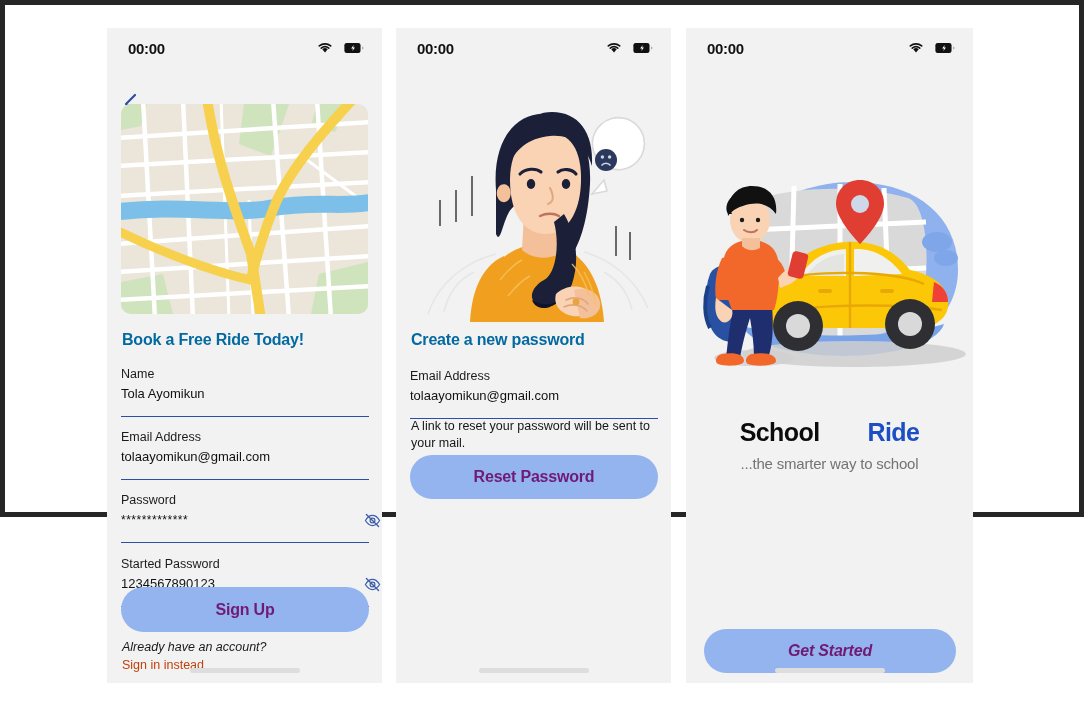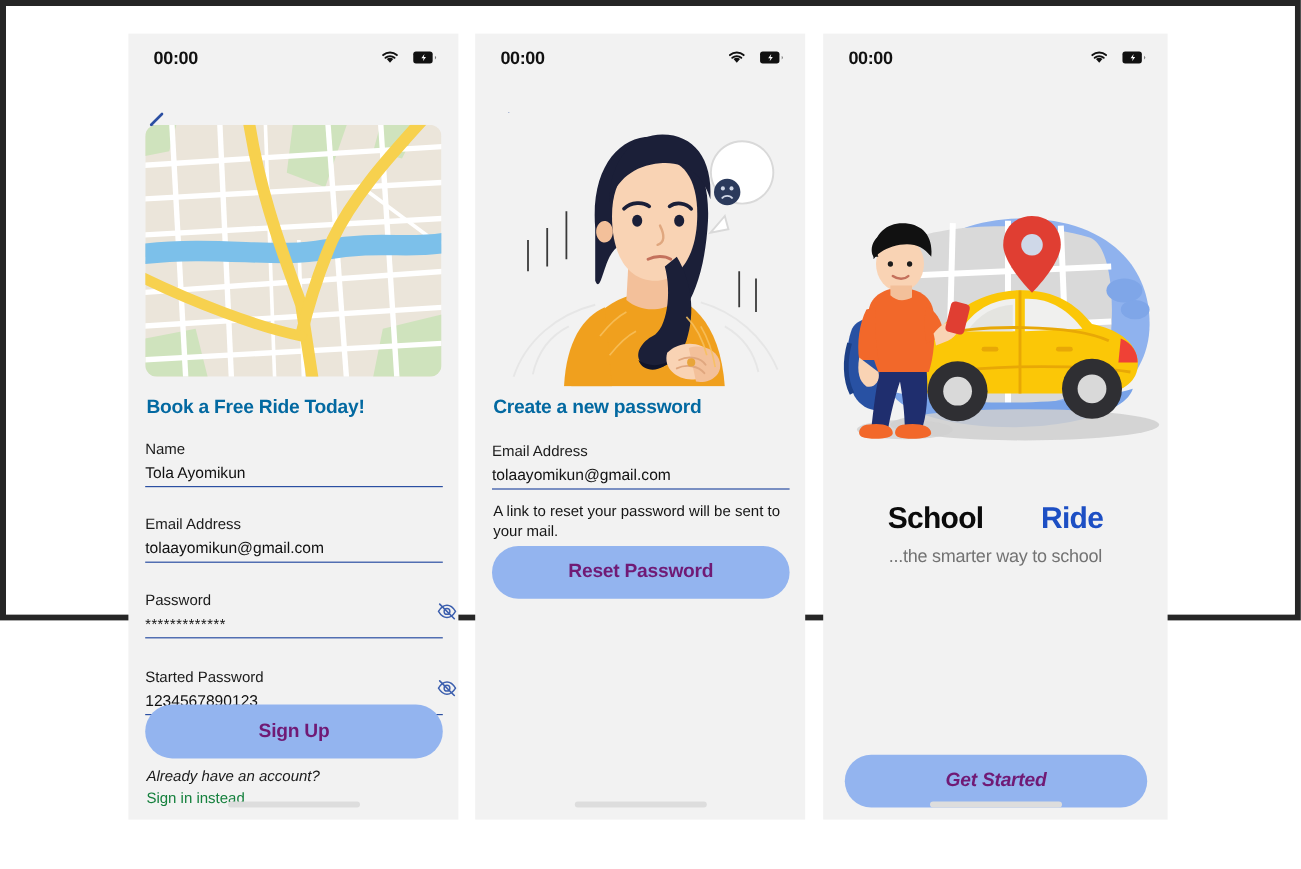--- a/index.html
+++ b/index.html
@@ -71,21 +71,21 @@
 
   
   .field { position: absolute; left: 14px; width: 248px; }
   .field-label {
     font-size: 12.5px; color: #1b1b1b; line-height: 16px;
     display: block; margin-bottom: 3px;
   }
   .field-value-row {
     position: relative; display: block;
     border-bottom: 1.6px solid #2b4fa2;
-    padding-bottom: 2px;
+    padding-bottom: 13px;
   }
   .field-value {
     font-size: 13px; color: #111; line-height: 18px;
     display: block; white-space: nowrap;
   }
   .field-value.masked { letter-spacing: 0.5px; font-size: 12px; }
   .eye-off {
     position: absolute; right: -12px; bottom: 14px;
     width: 17px; height: 17px;
   }
@@ -109,21 +109,21 @@
     font-size: 12.5px; color: #151515; line-height: 17px;
     width: 240px;
   }
 
   .foot-text {
     position: absolute; left: 15px;
     font-size: 12.5px; color: #1a1a1a; line-height: 17px; font-style: italic;
   }
   .foot-link {
     position: absolute; left: 15px;
-    font-size: 12.5px; color: #15803d; line-height: 17px;
+    font-size: 12.5px; color: #c2410c; line-height: 17px;
     text-decoration: none; cursor: pointer;
   }
 
   
   .brand {
     position: absolute; left: 0; right: 0; text-align: center;
   }
   .brand-name { font-size: 25px; font-weight: bold; letter-spacing: -0.6px; }
   .brand-a { color: #0b0b0b; }
   .brand-b { color: #1d4fc4; padding-left: 48px; }

